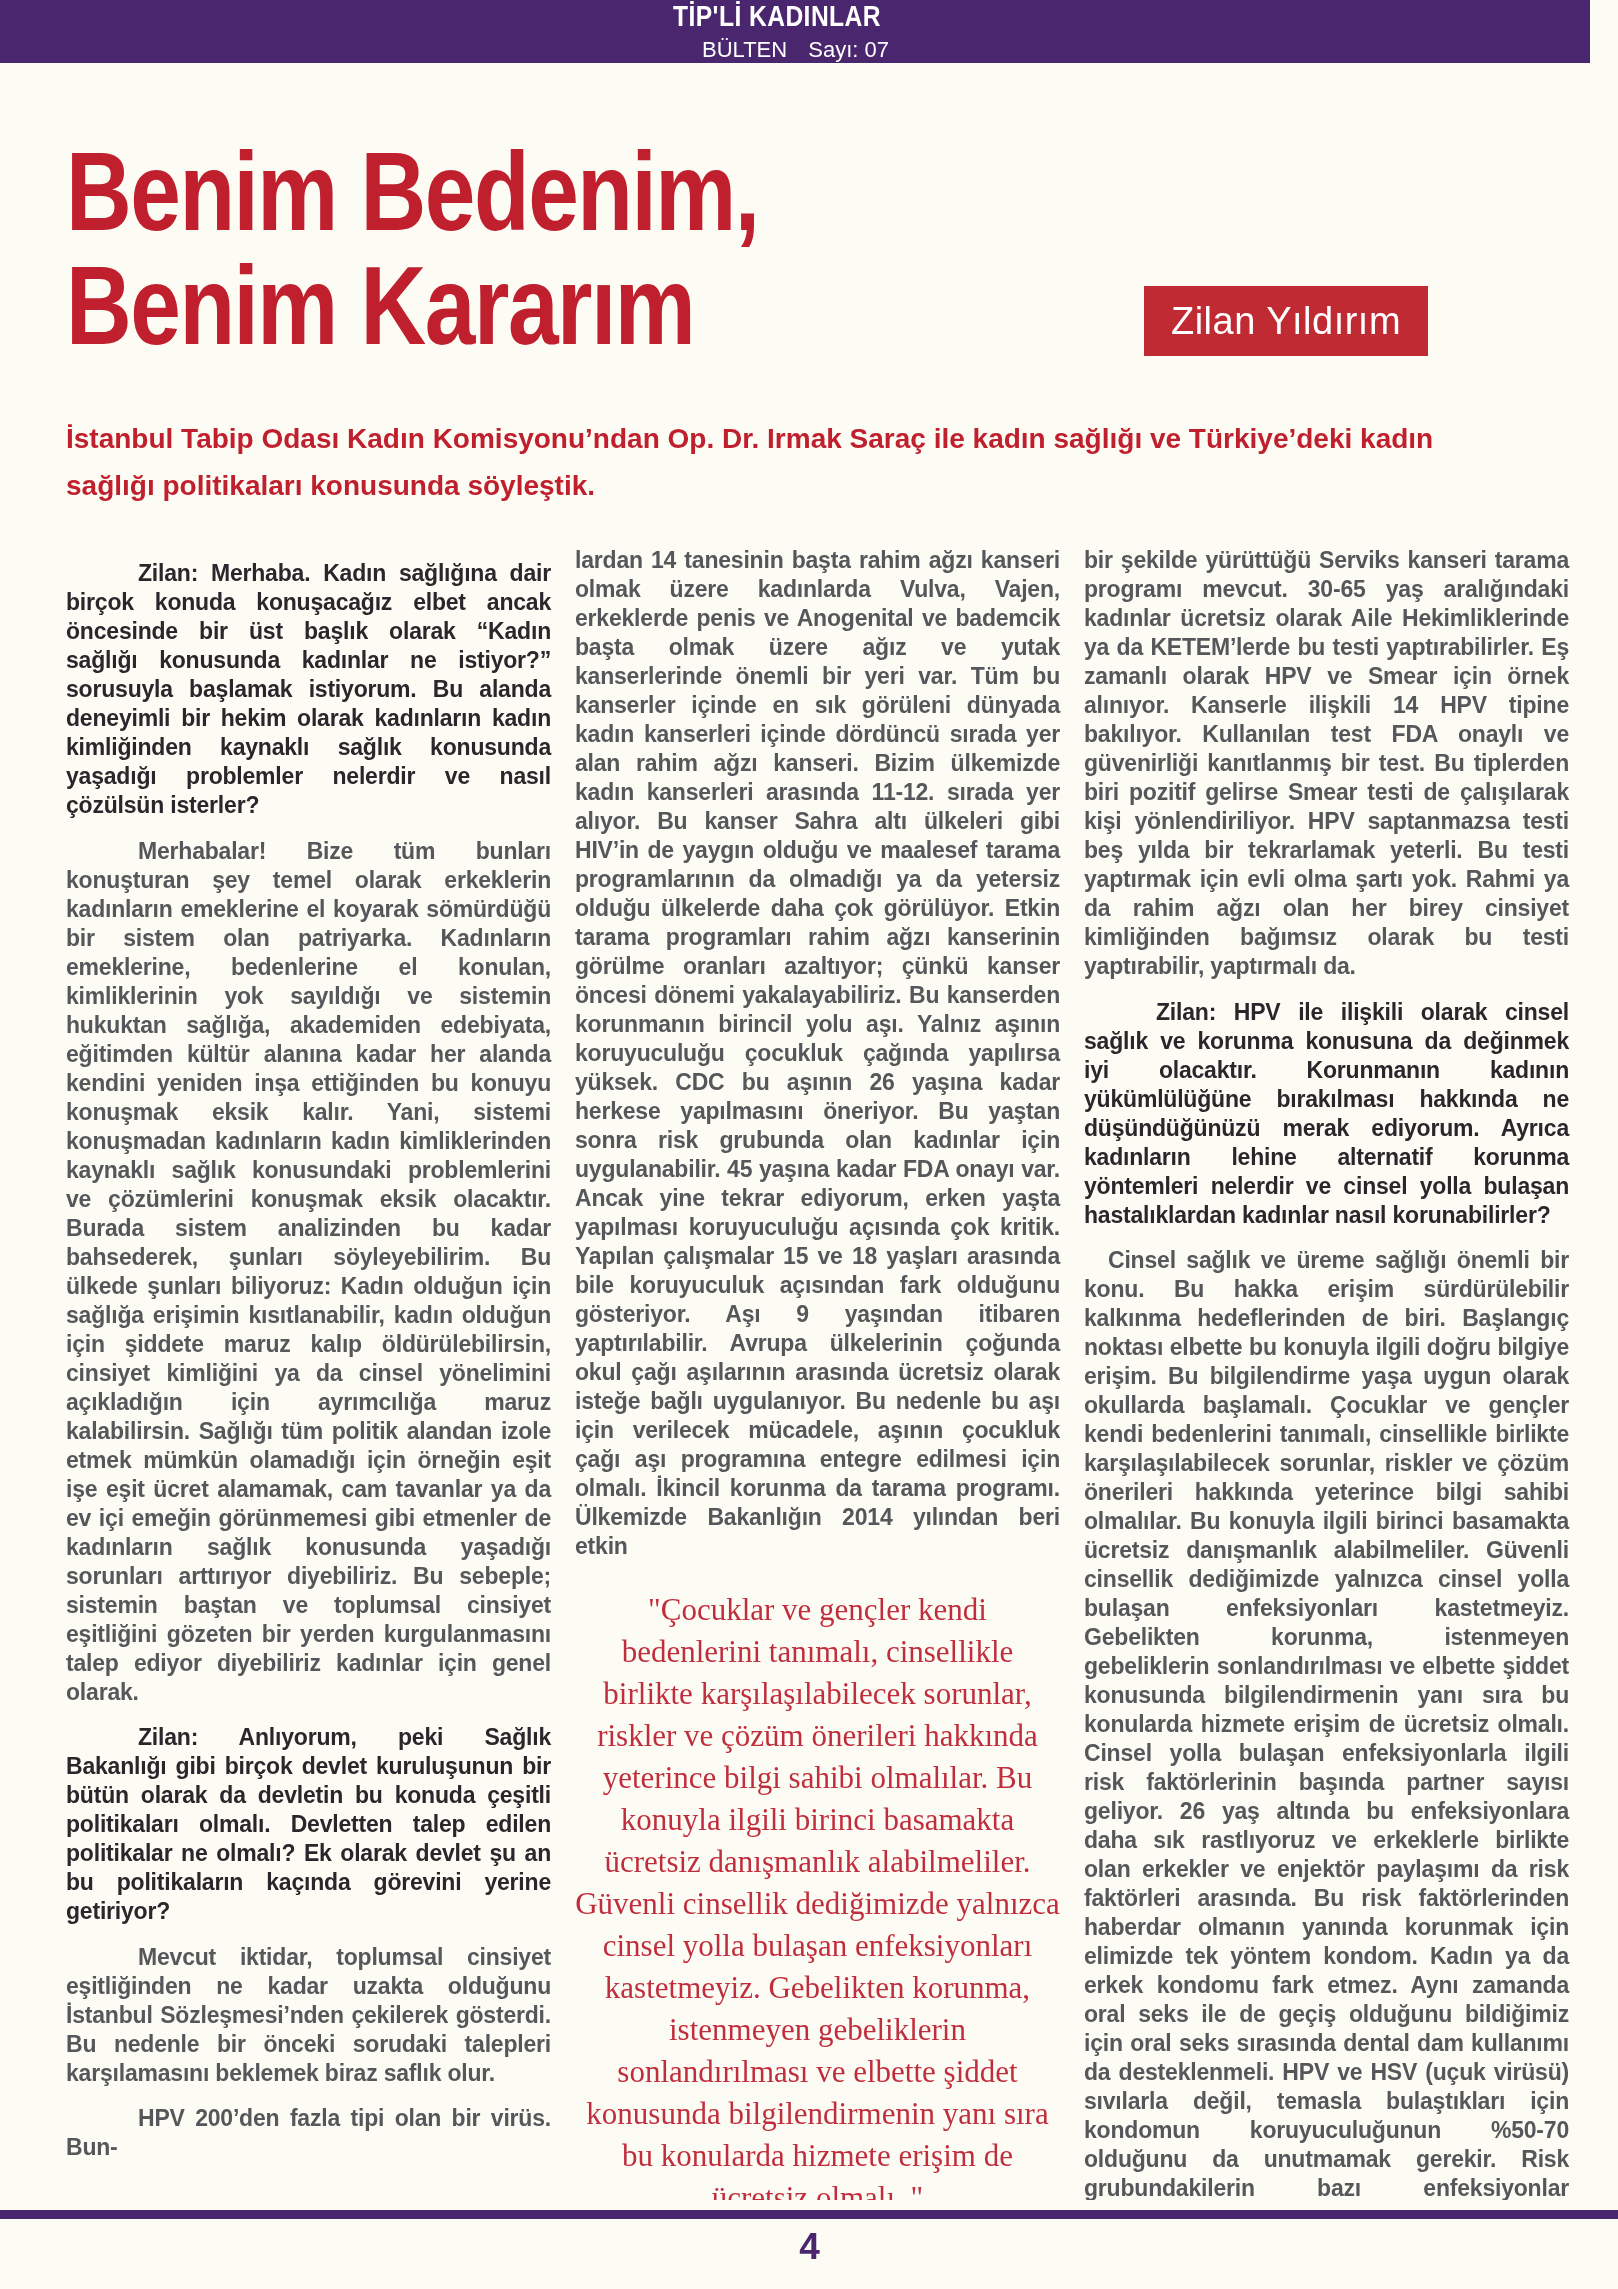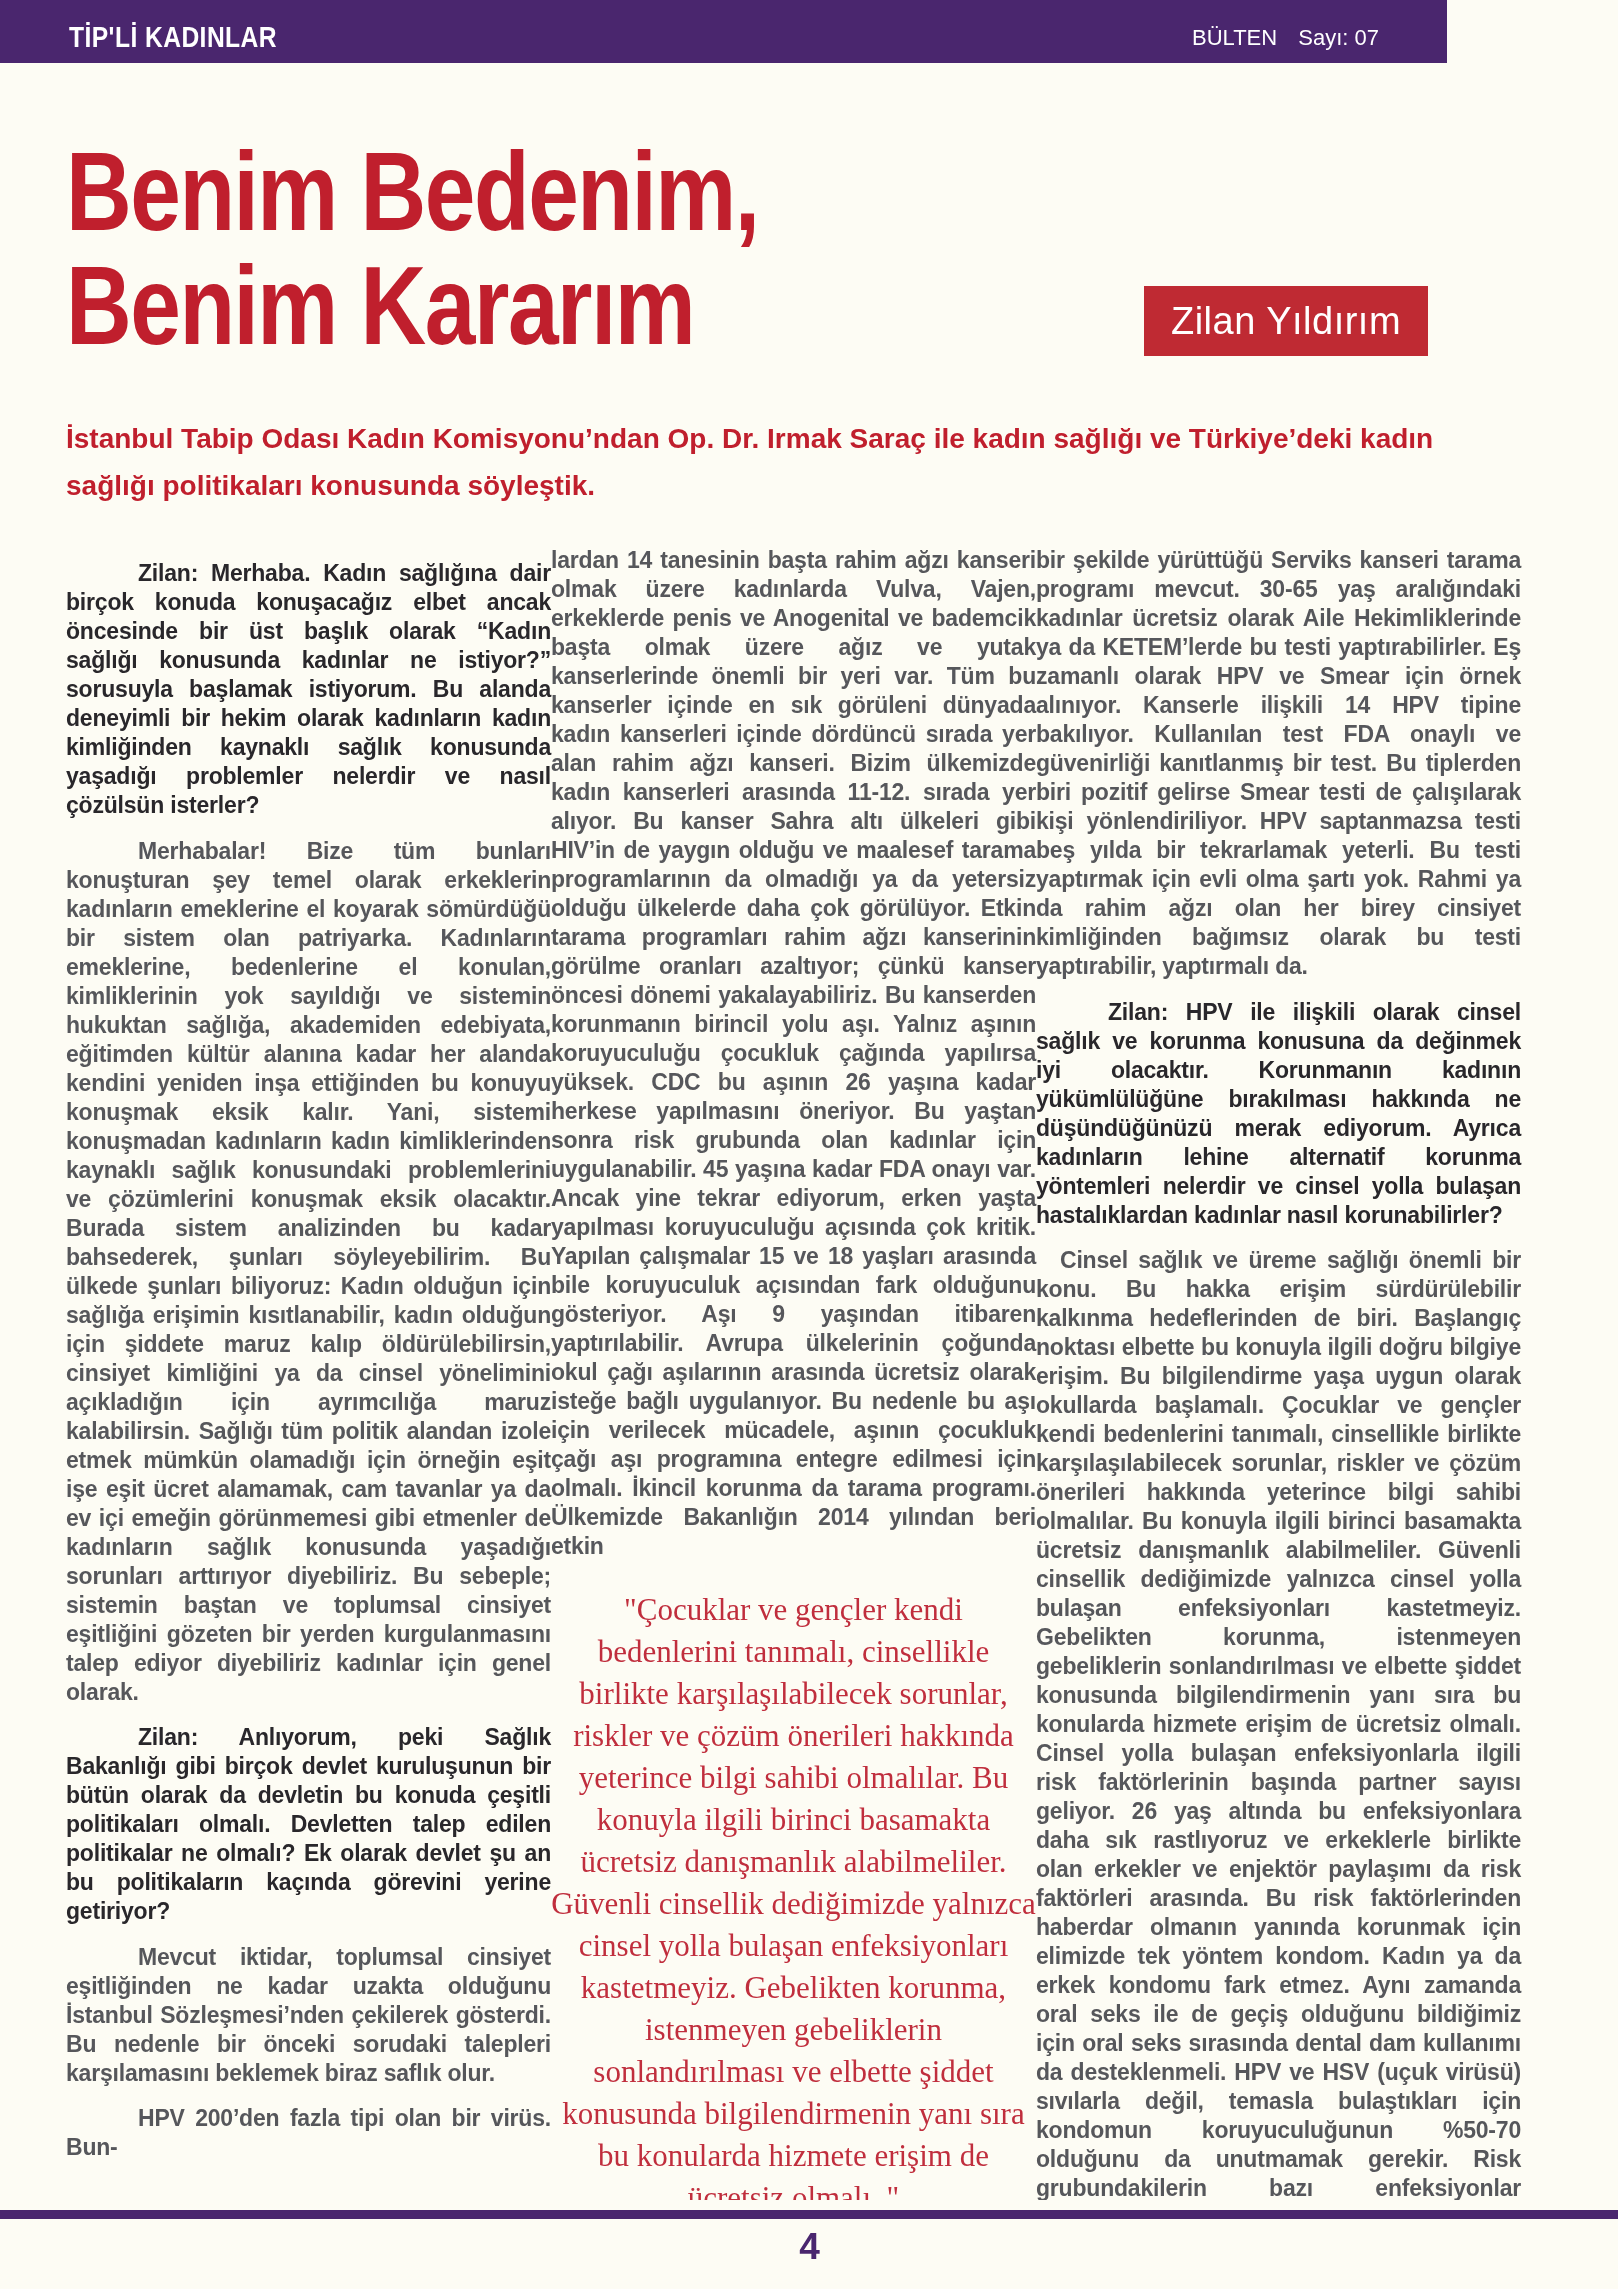--- a/index.html
+++ b/index.html
@@ -15,24 +15,25 @@
   html,body{background:#e8e8e8;}
   .page{
     position:relative;
     width:1619px;height:2290px;
     background:var(--paper);
     overflow:hidden;
     font-family:"Liberation Sans",sans-serif;
   }
   
   .masthead{
-    position:absolute;left:0;top:0;width:1447px;height:63px;
+    position:absolute;left:0;top:0;width:1590px;height:63px;
     background:var(--purple);
     display:flex;align-items:center;justify-content:space-between;
-    padding:12px 68px 0 69px;
+    padding:0 68px 0 69px;
+    flex-direction:column;
   }
   .masthead .left{
     color:#fff;font-weight:700;font-size:29px;letter-spacing:0.5px;
     transform:scaleX(.85);transform-origin:left center;white-space:nowrap;
   }
   .masthead .right{
     color:#fff;font-size:22px;white-space:nowrap;
   }
   .masthead .right b{font-weight:400;margin-right:15px;}
   
@@ -55,21 +56,21 @@
     font-size:38px;letter-spacing:0.5px;white-space:nowrap;
   }
   .lede{
     position:absolute;left:66px;top:415px;width:1421px;
     color:var(--red);font-weight:700;
     font-size:28px;line-height:47px;
   }
   
   .columns{
     position:absolute;left:66px;top:546px;width:1504px;height:1654px;
-    display:flex;overflow:hidden;
+    display:flex;gap:24px;overflow:hidden;
   }
   .col{width:485px;flex:0 0 485px;}
   .col p{
     font-size:23px;line-height:29px;
     text-align:justify;
     color:var(--body-gray);
     margin-bottom:16.6px;
     letter-spacing:-0.2px;
     font-weight:bold;
   }

